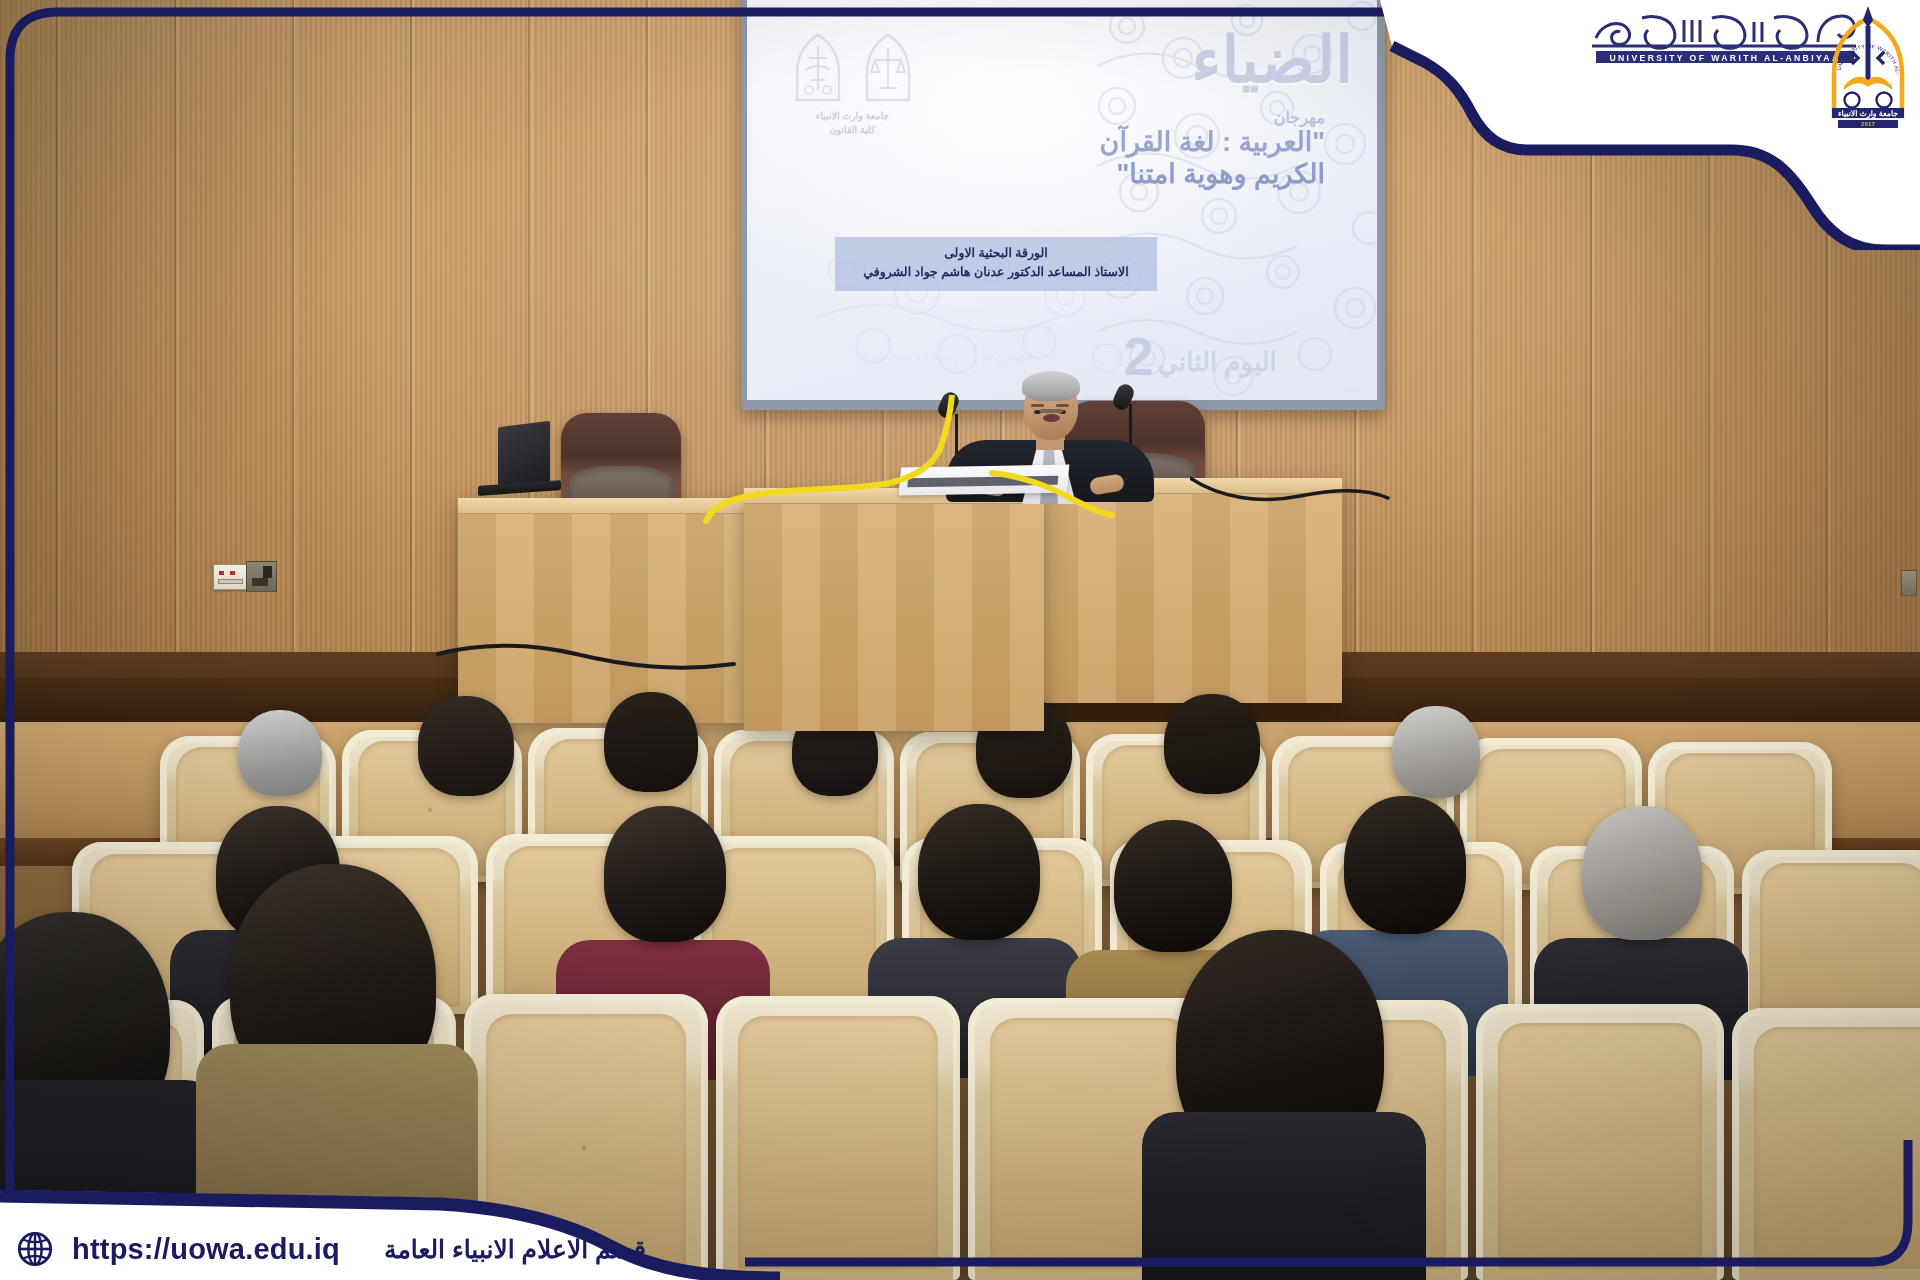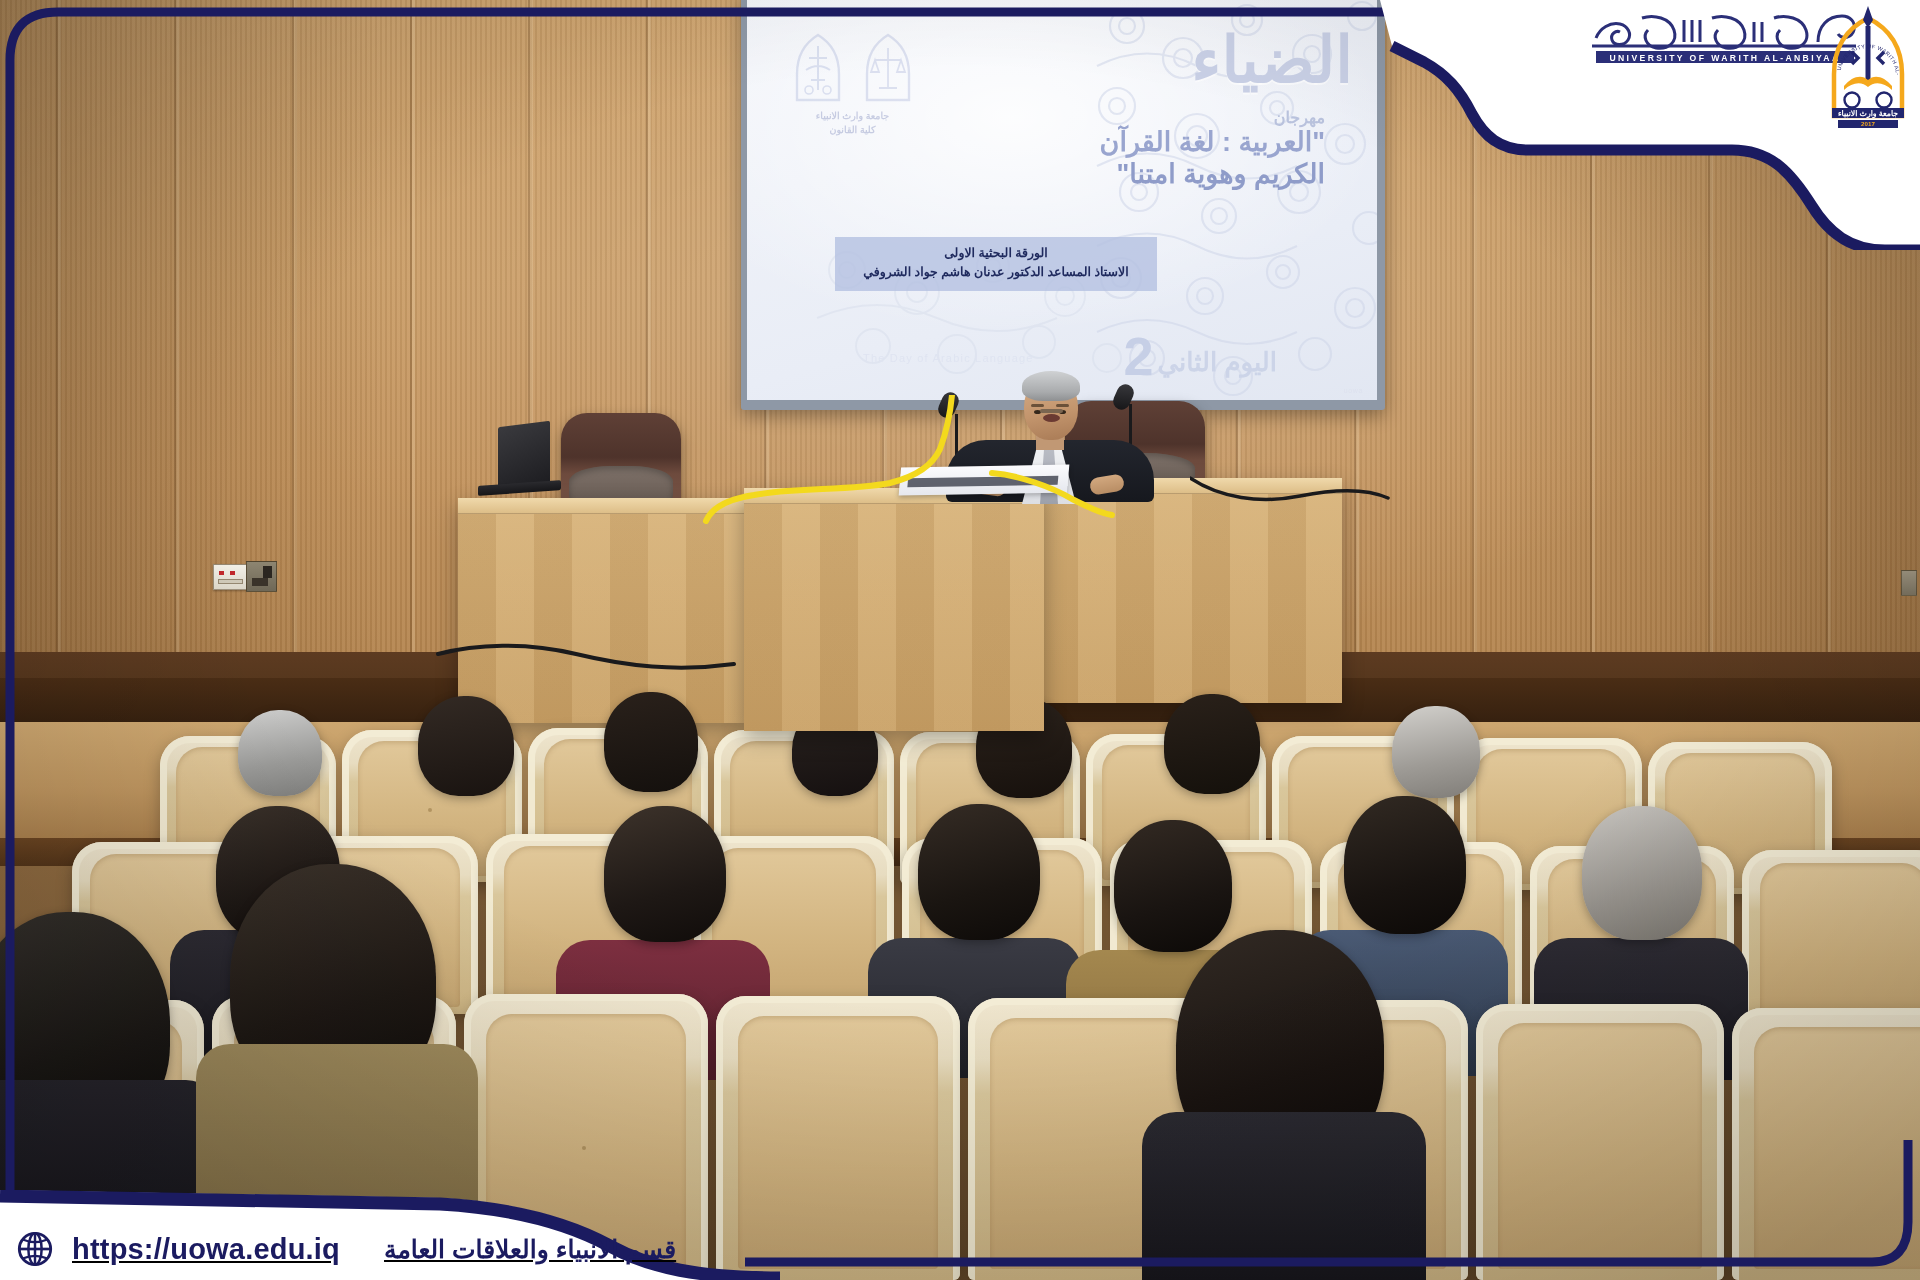--- a/index.html
+++ b/index.html
@@ -309,21 +309,21 @@
   .border-svg{ position:absolute; inset:0; width:1920px; height:1280px; pointer-events:none; }
 
   
   .header-band{ position:absolute; left:1380px; top:0; width:540px; height:250px; }
 
   
   .footer-band{ position:absolute; left:0; bottom:0; width:780px; height:90px; }
 
   .footer-content{
     position:absolute; left:0; bottom:0; width:900px; height:62px;
-    display:flex; align-items:center; gap:18px; padding-left:16px;text-decoration:underline;
+    display:flex; align-items:center; gap:18px; padding-left:16px;
   }
   .globe{ width:38px;height:38px;flex:none; }
   .site-url{
     font-size:29px; font-weight:700; color:#1b1b60; letter-spacing:.2px;
     font-family:"Liberation Sans", sans-serif; white-space:nowrap;
   }
   .dept{
     font-size:25px; font-weight:700; color:#1b1b60; direction:rtl;
     white-space:nowrap; margin-left:26px;
   }
@@ -748,16 +748,16 @@
   <div class="footer-content">
     <svg class="globe" viewBox="0 0 40 40">
       <circle cx="20" cy="20" r="16.5" fill="none" stroke="#1b1b60" stroke-width="3"></circle>
       <ellipse cx="20" cy="20" rx="7" ry="16.5" fill="none" stroke="#1b1b60" stroke-width="2.6"></ellipse>
       <line x1="3.5" y1="20" x2="36.5" y2="20" stroke="#1b1b60" stroke-width="2.8"></line>
       <path d="M7 10 Q20 15.5 33 10" fill="none" stroke="#1b1b60" stroke-width="2.4"></path>
       <path d="M7 30 Q20 24.5 33 30" fill="none" stroke="#1b1b60" stroke-width="2.4"></path>
       <line x1="20" y1="3.5" x2="20" y2="36.5" stroke="#1b1b60" stroke-width="2.6"></line>
     </svg>
     <span class="site-url">https://uowa.edu.iq</span>
-    <span class="dept">قسم الانبياء والعلاقات العامة</span>
+    <span class="dept">قسم الاعلام الانبياء العامة</span>
   </div>
 
 </div>
 
 </body></html>

